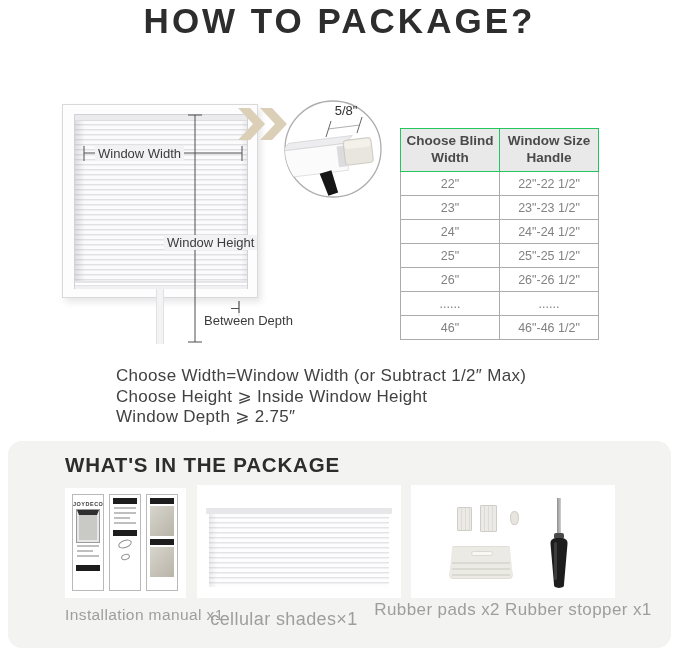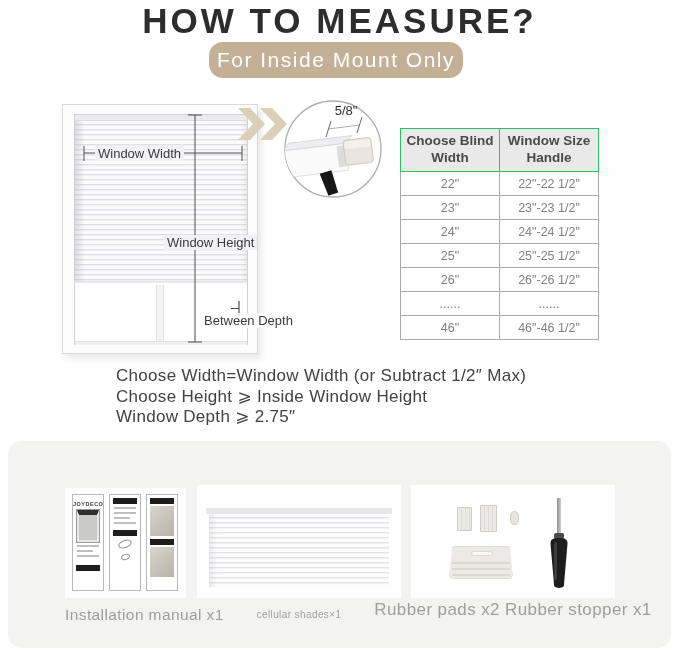--- a/index.html
+++ b/index.html
@@ -7,21 +7,21 @@
   .canvas { position:relative; width:679px; height:656px; background:#fff; overflow:hidden; }
 
   
   .page-title { position:absolute; top:1px; left:0; width:100%; text-align:center;
     font-size:35px; font-weight:700; letter-spacing:3px; color:#2d2d2d; }
   .badge { position:absolute; left:209px; top:42px; width:254px; height:36px;
     background:#c4b097; border-radius:14px; color:#ffffff; font-size:21px; font-weight:400;
     letter-spacing:1.5px; text-align:center; line-height:35px; }
 
   
-  .window-diagram { position:absolute; left:62px; top:104px; width:196px; height:250px;padding-left:24px; }
+  .window-diagram { position:absolute; left:62px; top:104px; width:196px; height:194px;padding-left:24px; }
   .frame-outer { position:absolute; inset:0; background:#fdfdfe; border:1px solid #d9d9dc;
     box-shadow:3px 4px 7px rgba(0,0,0,.10); }
   .frame-inner { position:absolute; left:12px; right:10px; top:10px; bottom:9px;
     border:1px solid #d2d2d6; background:#ffffff; }
   .headrail { position:absolute; left:13px; right:11px; top:11px; height:6px;
     background:#ebebee; border-bottom:1px solid #dddde1; }
   .shade { position:absolute; left:13px; right:11px; top:17px; height:162px;
     background:repeating-linear-gradient(180deg,#fbfbfc 0px,#fbfbfc 3px,#e1e1e5 3px,#e1e1e5 4px,#efeff2 4px,#efeff2 5px);
     border-bottom:2px solid #e6e6ea; }
   .shade::before { content:""; position:absolute; left:0; top:0; bottom:0; width:10px;
@@ -56,21 +56,21 @@
   .package { position:absolute; left:8px; top:441px; width:663px; height:207px;
     background:#f3f3f1; border-radius:14px; }
   .package-heading { position:absolute; left:57px; top:12px; font-size:20.5px; font-weight:700;
     letter-spacing:.8px; color:#2d2d2d; }
   .card { position:absolute; background:#ffffff; }
   .card-manual { left:57px; top:47px; width:121px; height:110px; }
   .card-shade  { left:189px; top:44px; width:204px; height:113px; }
   .card-parts  { left:403px; top:44px; width:204px; height:113px; }
   .pkg-label { position:absolute; color:#9e9e9e; font-size:15.5px; letter-spacing:.4px; text-align:center; white-space:nowrap; }
   .pkg-label-1 { left:57px; top:165px; width:121px; }
-  .pkg-label-2 { left:189px; top:168px; width:204px; font-size:10px; }
+  .pkg-label-2 { left:174px; top:168px; width:204px; font-size:18px; }
   .pkg-label-3 { left:360px; top:159px; width:290px; font-size:17px; line-height:19px; }
 
   
   .manual-panel { position:absolute; top:6px; width:32px; height:97px; background:#fff; border:1px solid #b9b9b9; }
   .mp1 { left:7px; } .mp2 { left:44px; } .mp3 { left:81px; }
   .brand-text { display:block; text-align:center; font-size:5.5px; font-weight:700; letter-spacing:.5px;
     color:#3a3a3a; margin-top:6px; }
   .manual-window { width:22px; height:32px; margin:3px auto 0; background:#c9c9c6;
     border:2px solid #e8e8e8; border-top:5px solid #2f2f2f; outline:1px solid #9a9a9a; }
   .tiny-line { height:2px; background:#bfbfbf; margin:3px 4px 0; }
@@ -107,22 +107,21 @@
   .sd-handle { position:absolute; left:139px; top:53px; width:18px; height:50px; background:#1d1d1d;
     border-radius:6px 6px 9px 9px; clip-path:polygon(0 0,100% 0,76% 100%,24% 100%); }
   .sd-handle::before { content:""; position:absolute; left:4px; top:4px; width:3px; height:38px;
     background:#3c3c3c; border-radius:2px; }
 </style>
 </head>
 <body>
 
 <div class="canvas">
 
-  <h1 class="page-title">HOW TO MEASURE?</h1>
-  <div class="badge">For Inside Mount Only</div>
+  <h1 class="page-title">HOW TO PACKAGE?</h1>
 
   <div class="window-diagram">
     <div class="frame-outer"></div>
     <div class="frame-inner"></div>
     <div class="headrail"></div>
     <div class="shade"></div>
     <div class="pane-divider"></div>
     <div class="sill"></div>
     <svg class="measure-lines" width="196" height="250">
 
@@ -211,20 +210,21 @@
     </tbody>
   </table>
 
   <div class="instructions">
     <p>Choose Width=Window Width (or Subtract 1/2″ Max)</p>
     <p>Choose Height ⩾ Inside Window Height</p>
     <p>Window Depth ⩾ 2.75″</p>
   </div>
 
   <section class="package">
+    <h2 class="package-heading">WHAT'S IN THE PACKAGE</h2>
 
     <div class="card card-manual">
       <div class="manual-panel mp1">
         <span class="brand-text">JOYDECO</span>
         <div class="manual-window"></div>
         <div class="tiny-line"></div>
         <div class="tiny-line short"></div>
         <div class="tiny-line"></div>
         <div class="black-bar" style="margin-top:8px"></div>
       </div>

